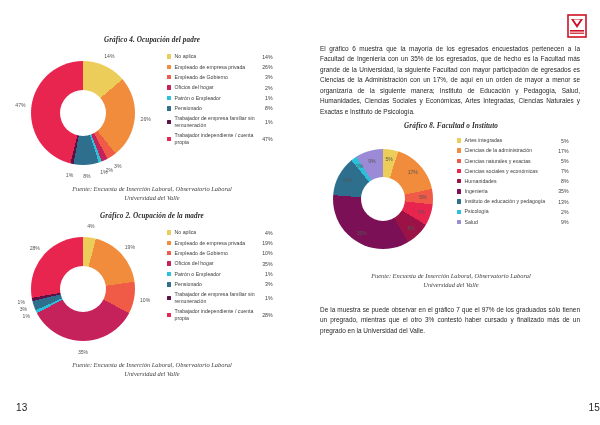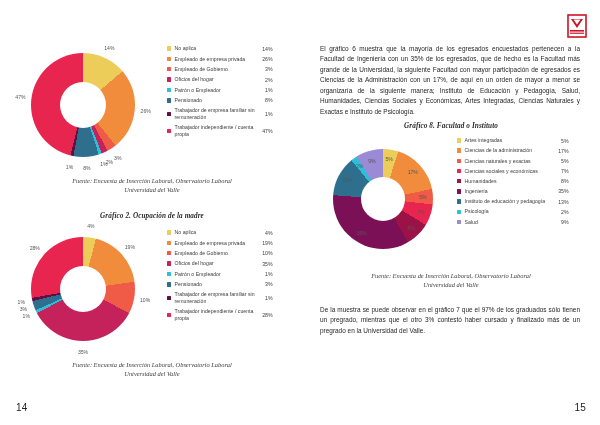--- a/index.html
+++ b/index.html
@@ -16,21 +16,21 @@
   .page-right{width:300px;}
   .gutter{position:absolute;left:300px;top:0;width:1px;height:425px;background:#f1f1f1;}
 
   
   .logo{position:absolute;right:13px;top:14px;width:20px;height:24px;}
   .logo svg{display:block;}
 
   
   .folio{position:absolute;bottom:12px;font-size:10px;color:#222;letter-spacing:.2px;}
   .folio-left{left:16px;}
-  .folio-right{right:14px;margin-left:35px;}
+  .folio-right{right:0;margin-left:35px;}
 
   
   .chart-block{position:absolute;}
   .chart-title{
     font-family:"Liberation Serif", serif;
     font-style:italic;font-weight:bold;
     font-size:7.2px;color:#2b2b2b;text-align:center;
     letter-spacing:.1px;
   }
   .chart-body{display:flex;align-items:center;justify-content:center;}
@@ -69,20 +69,21 @@
   }
 </style>
 </head>
 <body>
 
 <div class="spread">
 
   <div class="page page-left">
 
     <div class="chart-block" style="left:14px;top:36px;width:276px;">
+      <div class="chart-title">Gráfico 4. Ocupación del padre</div>
       <div class="chart-body" style="margin-top:5px;align-items:flex-start;">
         <div class="donut-wrap" id="c4-donut-wrap" style="width:150px;height:128px;">
             <div class="donut" style="width: 104px; height: 104px; position: absolute; left: 14px; top: 12px; background: conic-gradient(rgb(236, 205, 90) 0deg, rgb(236, 205, 90) 49.412deg, rgb(240, 140, 60) 49.412deg, rgb(240, 140, 60) 141.176deg, rgb(239, 91, 71) 141.176deg, rgb(239, 91, 71) 151.765deg, rgb(197, 33, 91) 151.765deg, rgb(197, 33, 91) 158.824deg, rgb(44, 191, 217) 158.824deg, rgb(44, 191, 217) 162.353deg, rgb(46, 111, 142) 162.353deg, rgb(46, 111, 142) 190.588deg, rgb(93, 16, 70) 190.588deg, rgb(93, 16, 70) 194.118deg, rgb(232, 37, 79) 194.118deg, rgb(232, 37, 79) 360deg);"></div>
             <div style="position: absolute; border-radius: 50%; background: rgb(255, 255, 255); width: 46px; height: 46px; left: 43px; top: 41px;"></div>
             <div class="slice-label" style="left: 92.3315px; top: 6.76669px;">14%</div>
             <div class="slice-label" style="left: 128.731px; top: 69.8129px;">26%</div>
             <div class="slice-label" style="left: 100.799px; top: 116.517px;">3%</div>
             <div class="slice-label" style="left: 92.3315px; top: 121.233px;">2%</div>
             <div class="slice-label" style="left: 86.9384px; top: 123.419px;">1%</div>
             <div class="slice-label" style="left: 69.8783px; top: 126.881px;">8%</div>
@@ -195,21 +196,21 @@
               <span class="legend-val" style="width: 16px;">28%</span>
             </div>
           </div>
       </div>
       <div class="source" style="margin-top:7px;">
         <div>Fuente: Encuesta de Inserción Laboral, Observatorio Laboral</div>
         <div>Universidad del Valle</div>
       </div>
     </div>
 
-    <div class="folio folio-left">14</div>
+    <div class="folio folio-left">13</div>
   </div>
 
   <div class="gutter"></div>
 
   <div class="page page-right">
 
     <div class="logo">
       <svg width="20" height="24" viewBox="0 0 20 24" aria-hidden="true">
         <rect x="1" y="1" width="18" height="22" fill="#ffffff" stroke="#cf1225" stroke-width="1.6"></rect>
         <path d="M4 5 L10 14 L16 5 Z" fill="#cf1225"></path>

